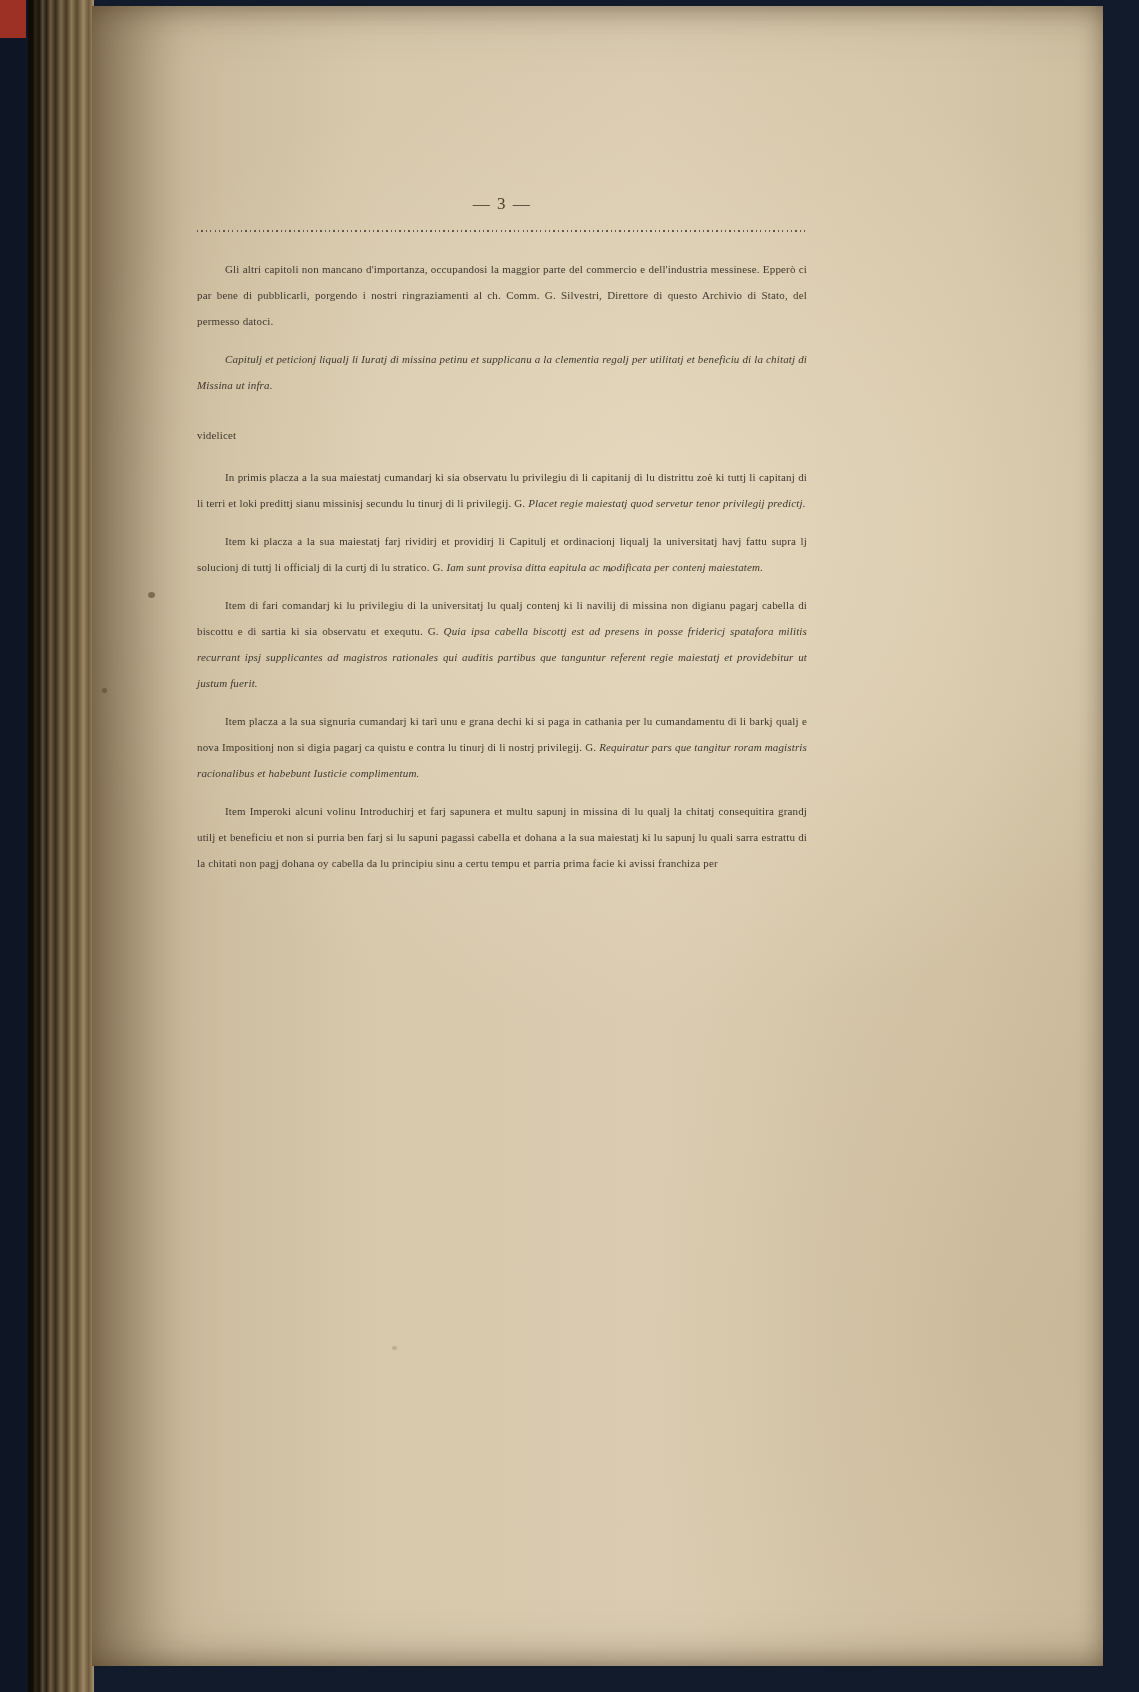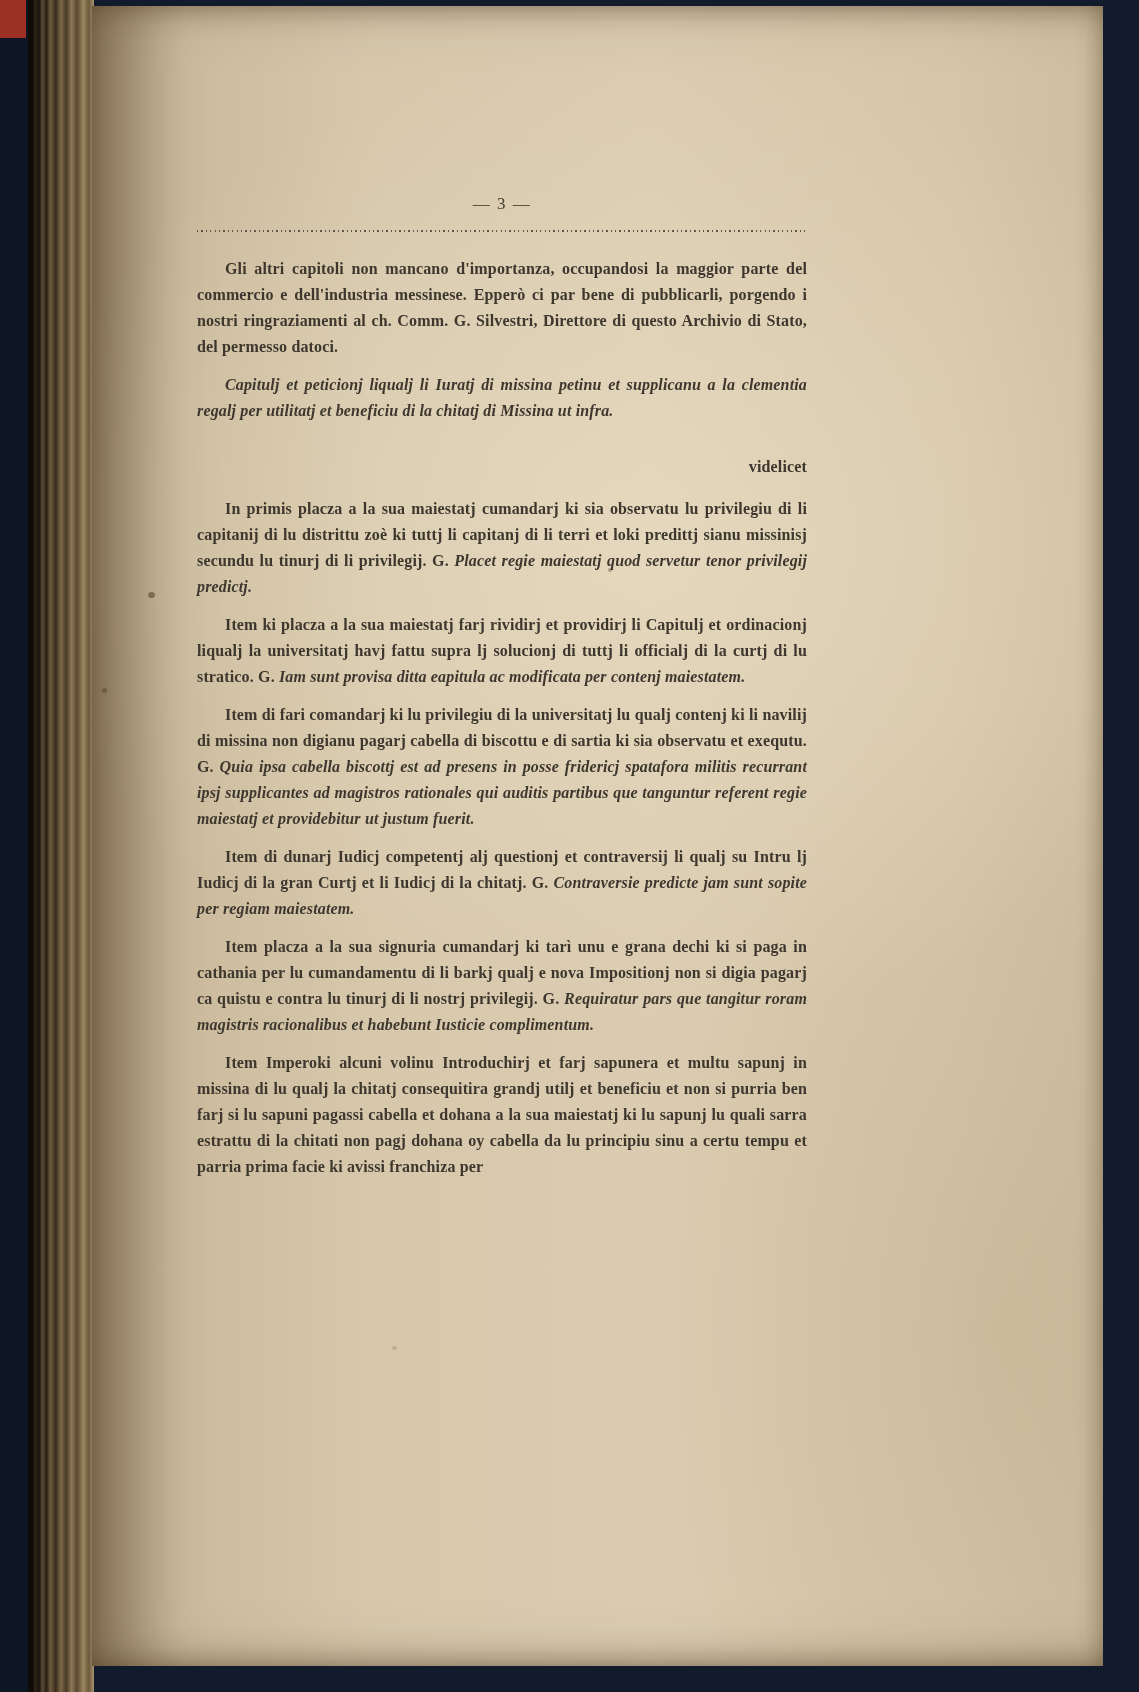--- a/index.html
+++ b/index.html
@@ -67,30 +67,29 @@
 
   .rule {
     margin-top:16px;
     height:2px;
     background: repeating-linear-gradient(90deg,
       rgba(72,66,56,0.85) 0 1.3px, rgba(72,66,56,0) 1.3px 4.4px);
   }
 
   .body-text {
     margin-top:24px;
-    font-size:16px;
+    font-size:11px;
     line-height:26px;
     text-align:justify;
     letter-spacing:0.15px;
-    font-weight:bold;
   }
 
   .para { text-indent:28px; margin-bottom:12px; }
   .it   { font-style:italic; }
-  .vid  { text-align:right; text-indent:0; margin:30px 0 16px; }
+  .vid  { text-align:left; text-indent:0; margin:24px 0 16px; }
 </style>
 </head>
 <body>
 
 <div class="scene">
   <div class="left-dark"></div>
   <div class="page-edges"></div>
   <div class="red-detail"></div>
 
   <div class="page">
@@ -112,21 +111,20 @@
         <p class="para it"><span>Capitulj et peticionj liqualj li Iuratj di missina petinu et supplicanu a la clementia regalj per utilitatj et beneficiu di la chitatj di Missina ut infra.</span></p>
 
         <p class="vid"><span>videlicet</span></p>
 
         <p class="para"><span>In primis placza a la sua maiestatj cumandarj ki sia observatu lu privilegiu di li capitanij di lu distrittu zoè ki tuttj li capitanj di li terri et loki predittj sianu missinisj secundu lu tinurj di li privilegij. G. </span><span class="it">Placet regie maiestatj quod servetur tenor privilegij predictj.</span></p>
 
         <p class="para"><span>Item ki placza a la sua maiestatj farj rividirj et providirj li Capitulj et ordinacionj liqualj la universitatj havj fattu supra lj solucionj di tuttj li officialj di la curtj di lu stratico. G. </span><span class="it">Iam sunt provisa ditta eapitula ac modificata per contenj maiestatem.</span></p>
 
         <p class="para"><span>Item di fari comandarj ki lu privilegiu di la universitatj lu qualj contenj ki li navilij di missina non digianu pagarj cabella di biscottu e di sartia ki sia observatu et exequtu. G. </span><span class="it">Quia ipsa cabella biscottj est ad presens in posse fridericj spatafora militis recurrant ipsj supplicantes ad magistros rationales qui auditis partibus que tanguntur referent regie maiestatj et providebitur ut justum fuerit.</span></p>
 
-        <p class="para"><span>Item di dunarj Iudicj competentj alj questionj et contraversij li qualj su Intru lj Iudicj di la gran Curtj et li Iudicj di la chitatj. G. </span><span class="it">Contraversie predicte jam sunt sopite per regiam maiestatem.</span></p>
 
         <p class="para"><span>Item placza a la sua signuria cumandarj ki tarì unu e grana dechi ki si paga in cathania per lu cumandamentu di li barkj qualj e nova Impositionj non si digia pagarj ca quistu e contra lu tinurj di li nostrj privilegij. G. </span><span class="it">Requiratur pars que tangitur roram magistris racionalibus et habebunt Iusticie complimentum.</span></p>
 
         <p class="para"><span>Item Imperoki alcuni volinu Introduchirj et farj sapunera et multu sapunj in missina di lu qualj la chitatj consequitira grandj utilj et beneficiu et non si purria ben farj si lu sapuni pagassi cabella et dohana a la sua maiestatj ki lu sapunj lu quali sarra estrattu di la chitati non pagj dohana oy cabella da lu principiu sinu a certu tempu et parria prima facie ki avissi franchiza per</span></p>
 
       </div>
     </div>
   </div>
 </div>
 

